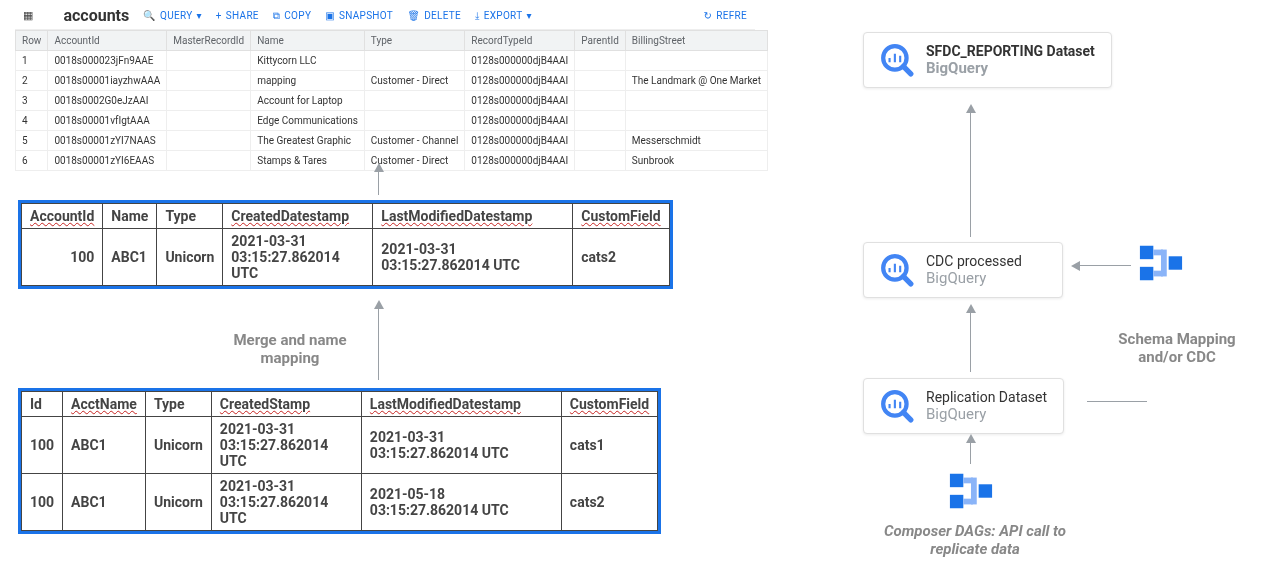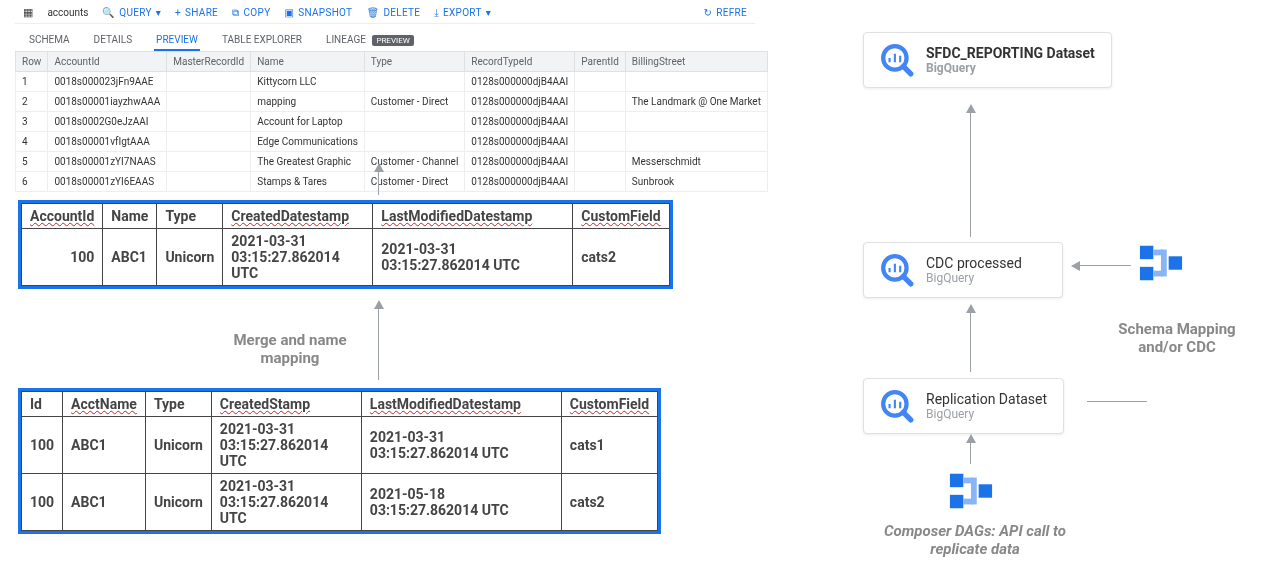--- a/index.html
+++ b/index.html
@@ -1,41 +1,41 @@
 <!DOCTYPE html>
 <html><head>
 <meta charset="utf-8">
 <style>
 * { box-sizing: border-box; margin: 0; padding: 0; }
 body { font-family: Roboto, Arial, sans-serif; font-size: 12px; color: #444; width: 1262px; height: 573px; position: relative; background: #fff; }
 
 
 .bq-panel { position: absolute; top: 2px; left: 15px; width: 740px; }
 .bq-header { display: flex; align-items: center; gap: 14px; padding: 4px 8px; border-bottom: 1px solid #eee; font-size: 11px; }
-.bq-title { font-size: 10px; font-weight: 400; color: #333; }
+.bq-title { font-size: 16px; font-weight: 700; color: #333; margin-left: 16px; }
 .bq-action { color: #1a73e8; font-size: 10px; letter-spacing: 0.3px; display: inline-flex; align-items: center; gap: 4px; }
 .bq-tabs { display: flex; gap: 20px; padding: 6px 12px 0; font-size: 10px; color: #5f6368; }
 .bq-tab { padding: 4px 2px; }
 .bq-tab.active { color: #1a73e8; border-bottom: 2px solid #1a73e8; }
 .bq-preview-badge { background: #5f6368; color: #fff; font-size: 8px; padding: 1px 4px; border-radius: 2px; margin-left: 4px; }
 .bq-grid { width: 100%; border-collapse: collapse; font-size: 10px; color: #333; }
 .bq-grid th { background: #f1f3f4; font-weight: 400; color: #5f6368; text-align: left; padding: 4px 6px; border: 1px solid #e0e0e0; }
 .bq-grid td { padding: 4px 6px; border: 1px solid #eee; white-space: nowrap; }
 
 
 .schema-table { border-collapse: collapse; font-size: 14px; }
 .schema-table th, .schema-table td { border: 1px solid #444; padding: 4px 8px; text-align: left; font-weight: 700;}
 .schema-table th { font-weight: 700; }
 .schema-outline { border: 3px solid #1a73e8; display: inline-block; }
 .spelled { text-decoration: underline wavy #c5221f; text-decoration-thickness: 1px; text-underline-offset: 1px; }
 
 
 .card { position: absolute; display: flex; align-items: center; gap: 12px; padding: 10px 16px; border: 1px solid #e0e0e0; border-radius: 4px; background: #fff; box-shadow: 0 1px 3px rgba(0,0,0,0.08); min-width: 200px; }
 .card .txt .t1 { font-size: 14px; color: #333; }
-.card .txt .t2 { font-size: 12px; color: #9aa0a6; }
+.card .txt .t2 { font-size: 15px; color: #9aa0a6; }
 .bq-icon { width: 34px; height: 34px; }
 
 .cf-icon { width: 46px; height: 46px; position: absolute; }
 .caption { position: absolute; font-size: 15px; font-weight: 700; color: #888; text-align: center; }
 .arrow-line { position: absolute; background: #9aa0a6; }
 .arrow-head { position: absolute; width: 0; height: 0; }
 .arrow-up { border-left: 5px solid transparent; border-right: 5px solid transparent; border-bottom: 9px solid #9aa0a6; }
 .arrow-left { border-top: 5px solid transparent; border-bottom: 5px solid transparent; border-right: 9px solid #9aa0a6; }
 
 
@@ -65,27 +65,20 @@
     <span class="bq-action">
         <span>🗑</span>
         <span>DELETE</span>
       </span>
     <span class="bq-action"><span>⤓</span><span>EXPORT</span> ▾</span>
     <span style="flex:1"></span>
     <span class="bq-action">
         <span>↻</span>
         <span>REFRE</span>
       </span>
-  </div>
-  <div class="bq-tabs">
-    <span class="bq-tab">SCHEMA</span>
-    <span class="bq-tab">DETAILS</span>
-    <span class="bq-tab active">PREVIEW</span>
-    <span class="bq-tab">TABLE EXPLORER</span>
-    <span class="bq-tab"><span>LINEAGE</span> <span class="bq-preview-badge">PREVIEW</span></span>
   </div>
   <table class="bq-grid">
     <thead>
         <tr>
       <th>Row</th>
       <th>AccountId</th>
       <th>MasterRecordId</th>
       <th>Name</th>
       <th>Type</th>
       <th>RecordTypeId</th>
@@ -265,21 +258,21 @@
 <svg class="cf-icon" style="top:240px; left:1138px;" viewBox="0 0 48 48">
     <rect x="2" y="6" width="14" height="14" fill="#1a73e8"></rect>
     <rect x="2" y="28" width="14" height="14" fill="#1a73e8"></rect>
     <rect x="32" y="17" width="14" height="14" fill="#1a73e8"></rect>
     <rect x="16" y="10" width="10" height="6" fill="#8ab4f8"></rect>
     <rect x="16" y="32" width="10" height="6" fill="#8ab4f8"></rect>
     <rect x="24" y="10" width="6" height="28" fill="#8ab4f8"></rect>
   </svg>
 <div class="arrow-line" style="top:265px; left:1079px; width:52px; height:1px;"></div>
 <div class="arrow-head arrow-left" style="top:260.5px; left:1071px;"></div>
-<div class="caption" style="top:320px; left:1112px; width:130px;">Schema Mapping and/or CDC</div>
+<div class="caption" style="top:330px; left:1112px; width:130px;">Schema Mapping and/or CDC</div>
 <div class="arrow-line" style="top:401px; left:1087px; width:60px; height:1px;"></div>
 
 <svg class="cf-icon" style="top:468px; left:948px;" viewBox="0 0 48 48">
     <rect x="2" y="6" width="14" height="14" fill="#1a73e8"></rect>
     <rect x="2" y="28" width="14" height="14" fill="#1a73e8"></rect>
     <rect x="32" y="17" width="14" height="14" fill="#1a73e8"></rect>
     <rect x="16" y="10" width="10" height="6" fill="#8ab4f8"></rect>
     <rect x="16" y="32" width="10" height="6" fill="#8ab4f8"></rect>
     <rect x="24" y="10" width="6" height="28" fill="#8ab4f8"></rect>
   </svg>

